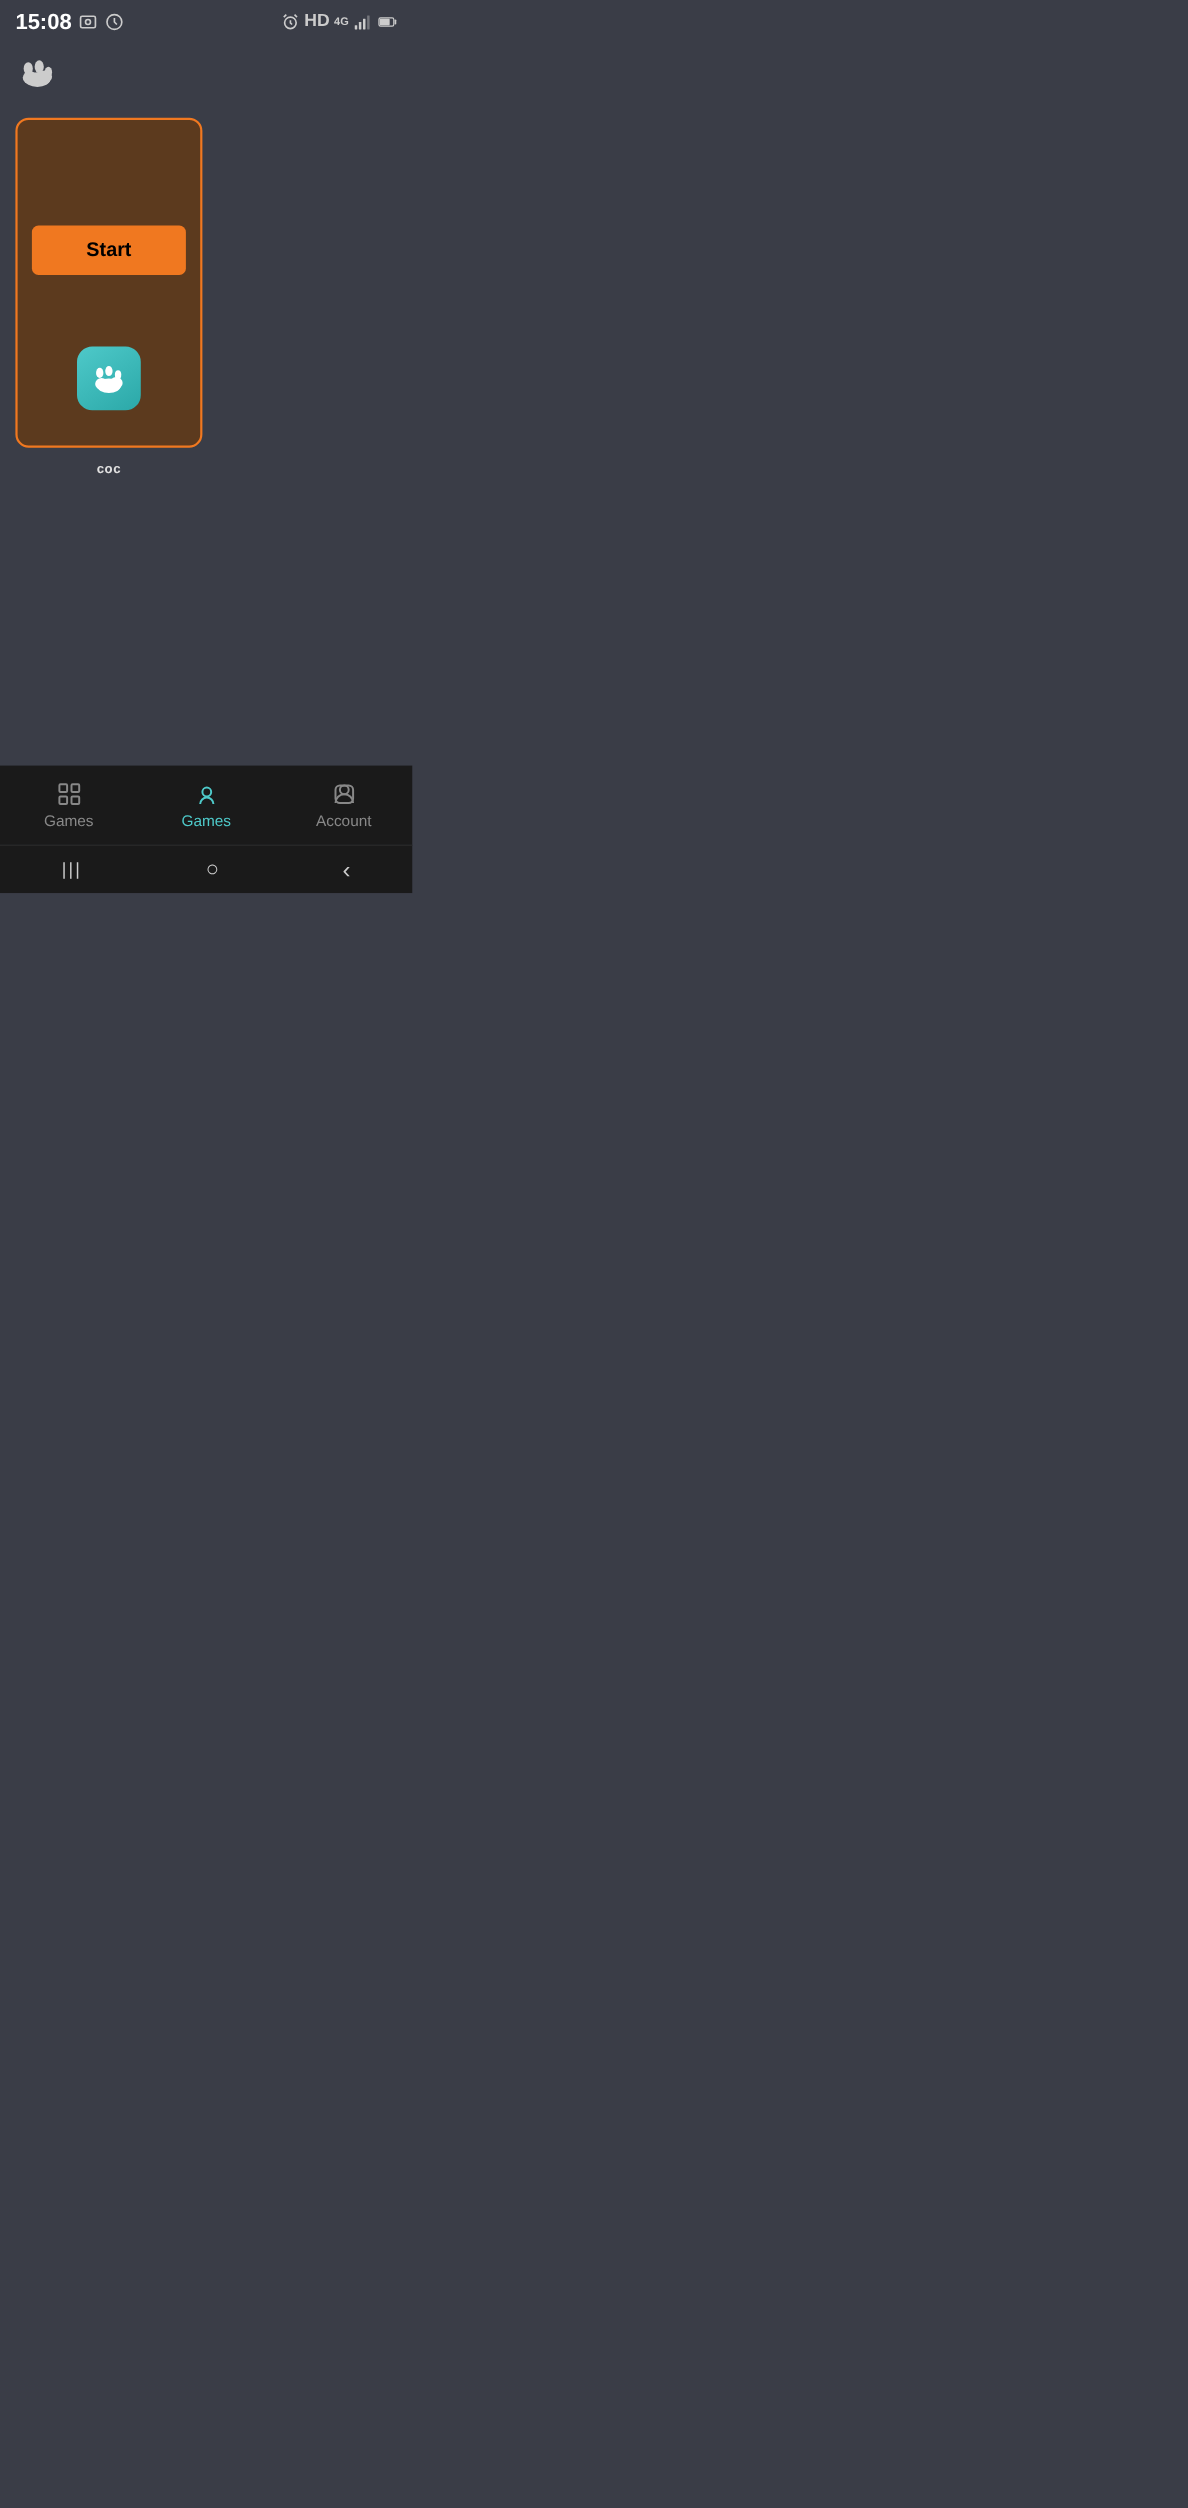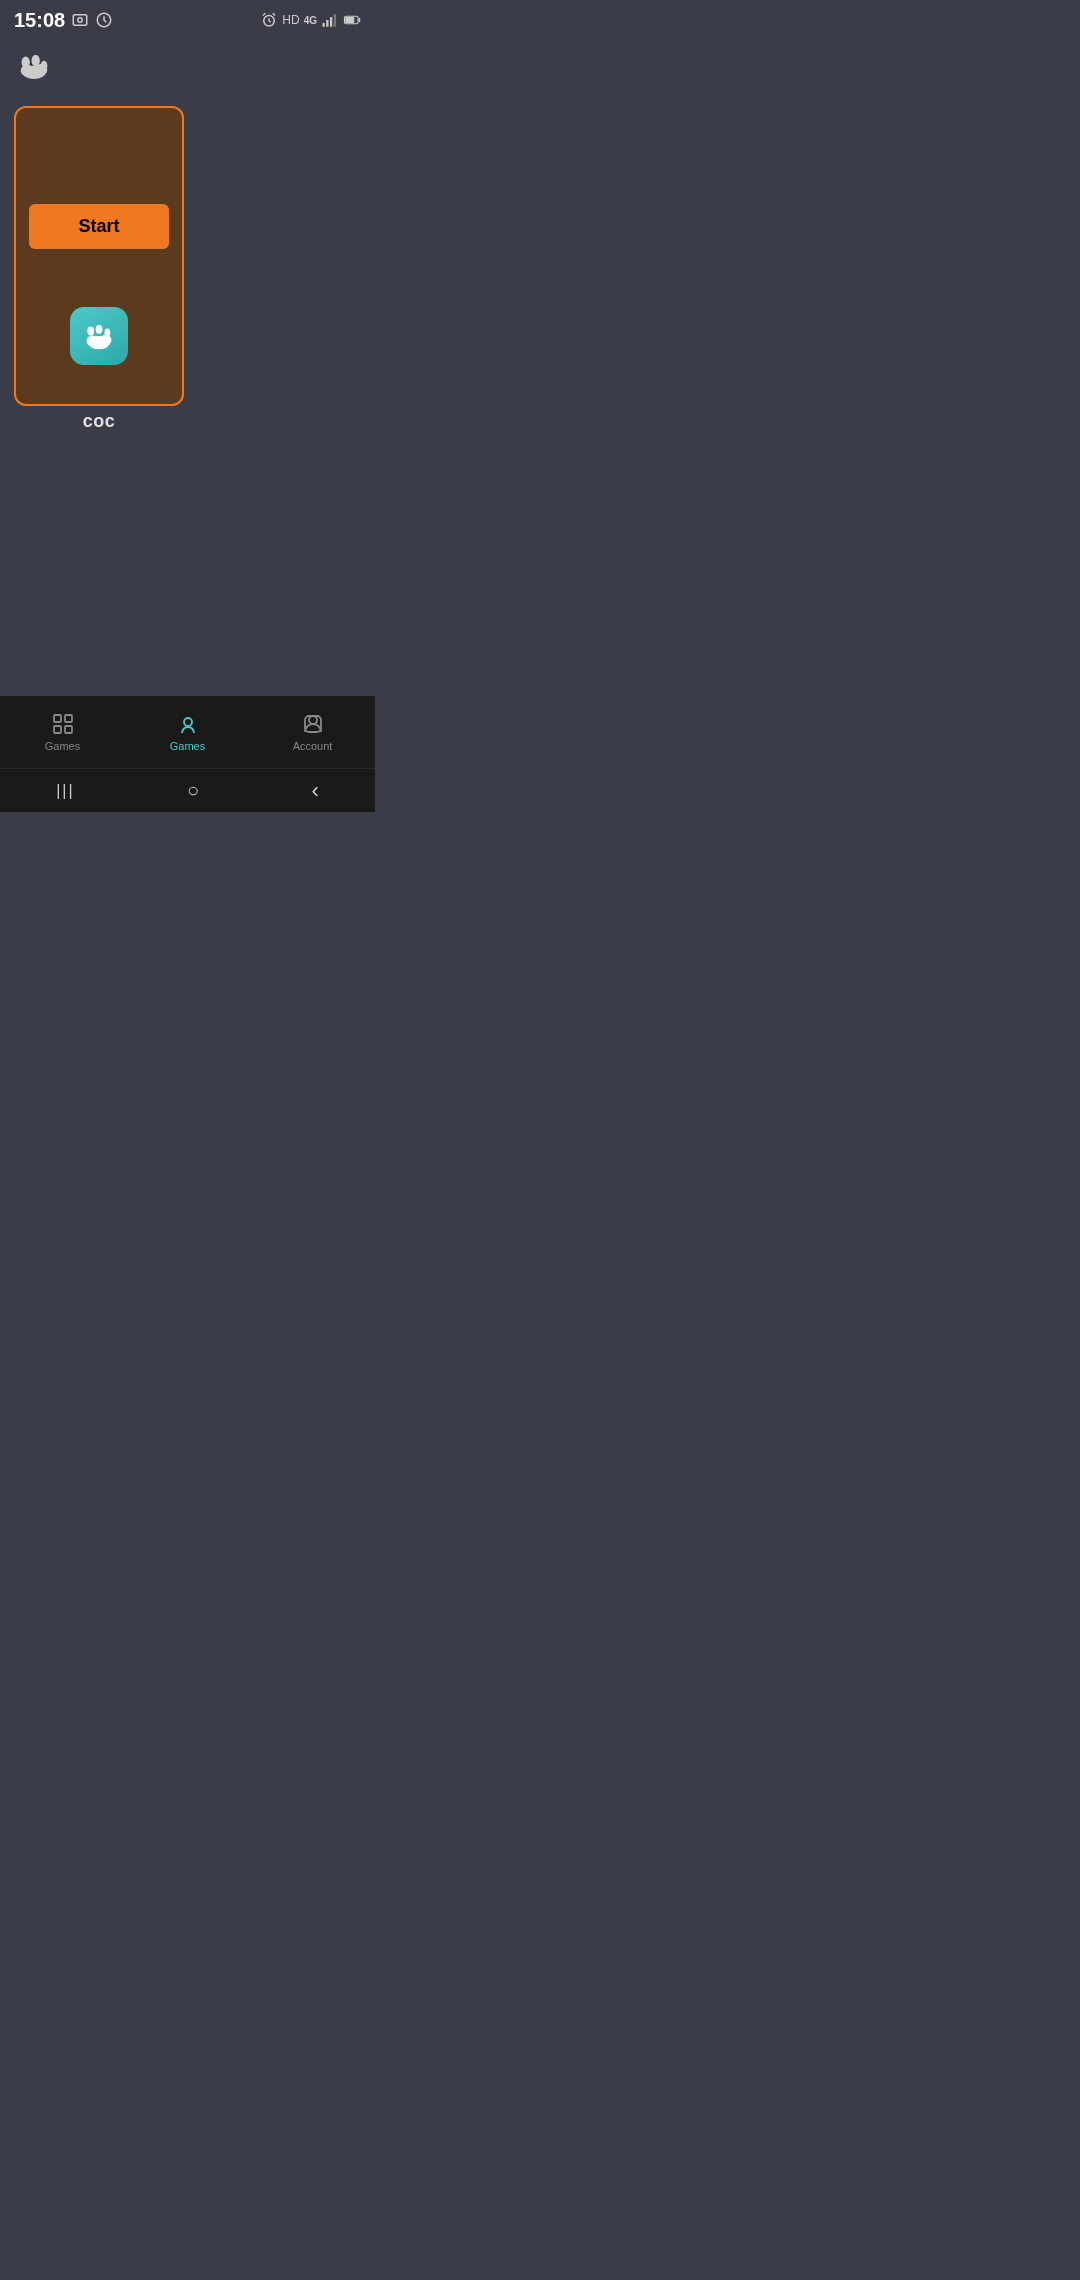--- a/index.html
+++ b/index.html
@@ -108,21 +108,21 @@
       border-radius: 14px;
       background: linear-gradient(145deg, #4ec9c9, #2ba8a8);
       display: flex;
       align-items: center;
       justify-content: center;
     }
 
     .game-label {
       margin-top: 46px;
       color: #e0e0e0;
-      font-size: 18px;
+      font-size: 12px;
       font-weight: 700;
       letter-spacing: 0.5px;
     }
 
     
     .bottom-nav {
       height: 72px;
       background-color: #1a1a1a;
       display: flex;
       align-items: center;
@@ -133,21 +133,21 @@
     .nav-item {
       display: flex;
       flex-direction: column;
       align-items: center;
       gap: 4px;
       cursor: pointer;
       flex: 1;
     }
 
     .nav-label {
-      font-size: 11px;
+      font-size: 14px;
       color: #888;
       text-align: right;
     }
 
     .nav-label.active {
       color: #4ec9c9;
     }
 
     
     .system-nav {
@@ -194,21 +194,21 @@
     </svg>
   </div>
   <div class="status-right">
 
     <svg class="svg-icon-sm" viewBox="0 0 24 24" fill="none" stroke="#ccc" stroke-width="2">
       <circle cx="12" cy="13" r="7"></circle>
       <polyline points="12,10 12,13 14,15"></polyline>
       <line x1="4" y1="6" x2="7" y2="3"></line>
       <line x1="20" y1="6" x2="17" y2="3"></line>
     </svg>
-    <span style="color:#ccc;font-size:12px;font-weight:normal;">HD</span>
+    <span style="color:#ccc;font-size:16px;font-weight:bold;">HD</span>
     <span style="color:#ccc;font-size:10px;font-weight:bold;">4G</span>
 
     <svg class="svg-icon-sm" viewBox="0 0 24 24" fill="#ccc">
       <rect x="2" y="16" width="3" height="5" rx="0.5"></rect>
       <rect x="7" y="12" width="3" height="9" rx="0.5"></rect>
       <rect x="12" y="8" width="3" height="13" rx="0.5"></rect>
       <rect x="17" y="4" width="3" height="17" rx="0.5" opacity="0.4"></rect>
     </svg>
 
     <svg class="svg-icon-sm" viewBox="0 0 24 24" fill="none" stroke="#ccc" stroke-width="1.5">

